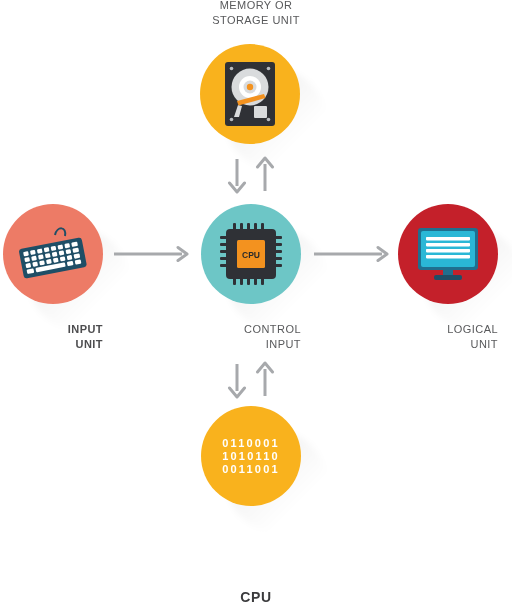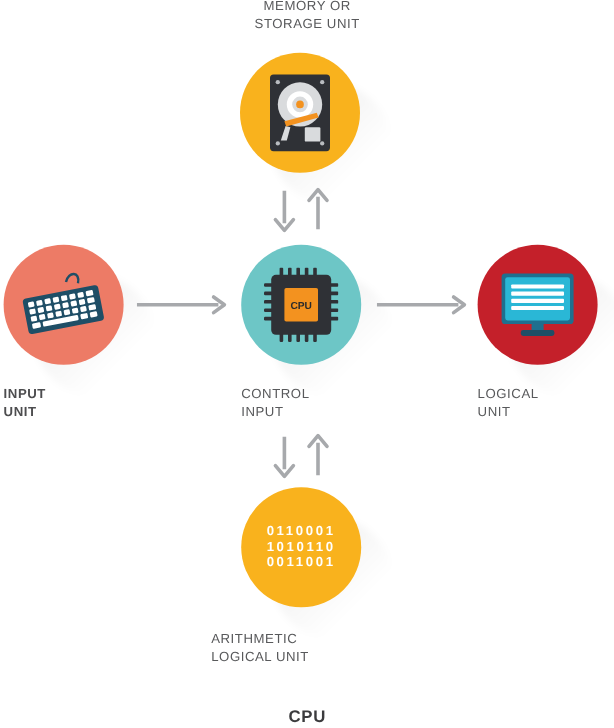--- a/index.html
+++ b/index.html
@@ -51,21 +51,21 @@
     transform: translate(26px, 26px);
     filter: blur(3px);
     z-index: 0;
     pointer-events: none;
   }
 
   .circle { z-index: 1; }
 
   .label {
     position: absolute;
-    text-align: left;
+    text-align: right;
     color: #58595b;
     font-size: 11px;
     letter-spacing: 0.45px;
     line-height: 15px;
     white-space: pre-line;
   }
   .label.bold { font-weight: bold; color: #4d4d4f; }
 
   .caption-top {
     position: absolute;
@@ -287,18 +287,16 @@
 
   <div class="node" style="left:201px; top:406px;">
     <div class="shadow"></div>
     <div class="circle" style="background:#f9b21d;">
       <div class="binary">0110001
 1010110
 0011001</div>
     </div>
   </div>
 
-  <div class="label" style="left:176px; top:526px; width:150px;">ARITHMETIC
-LOGICAL UNIT</div>
 
   <div class="caption-bottom">CPU</div>
 
 </div>
 
 </body></html>

